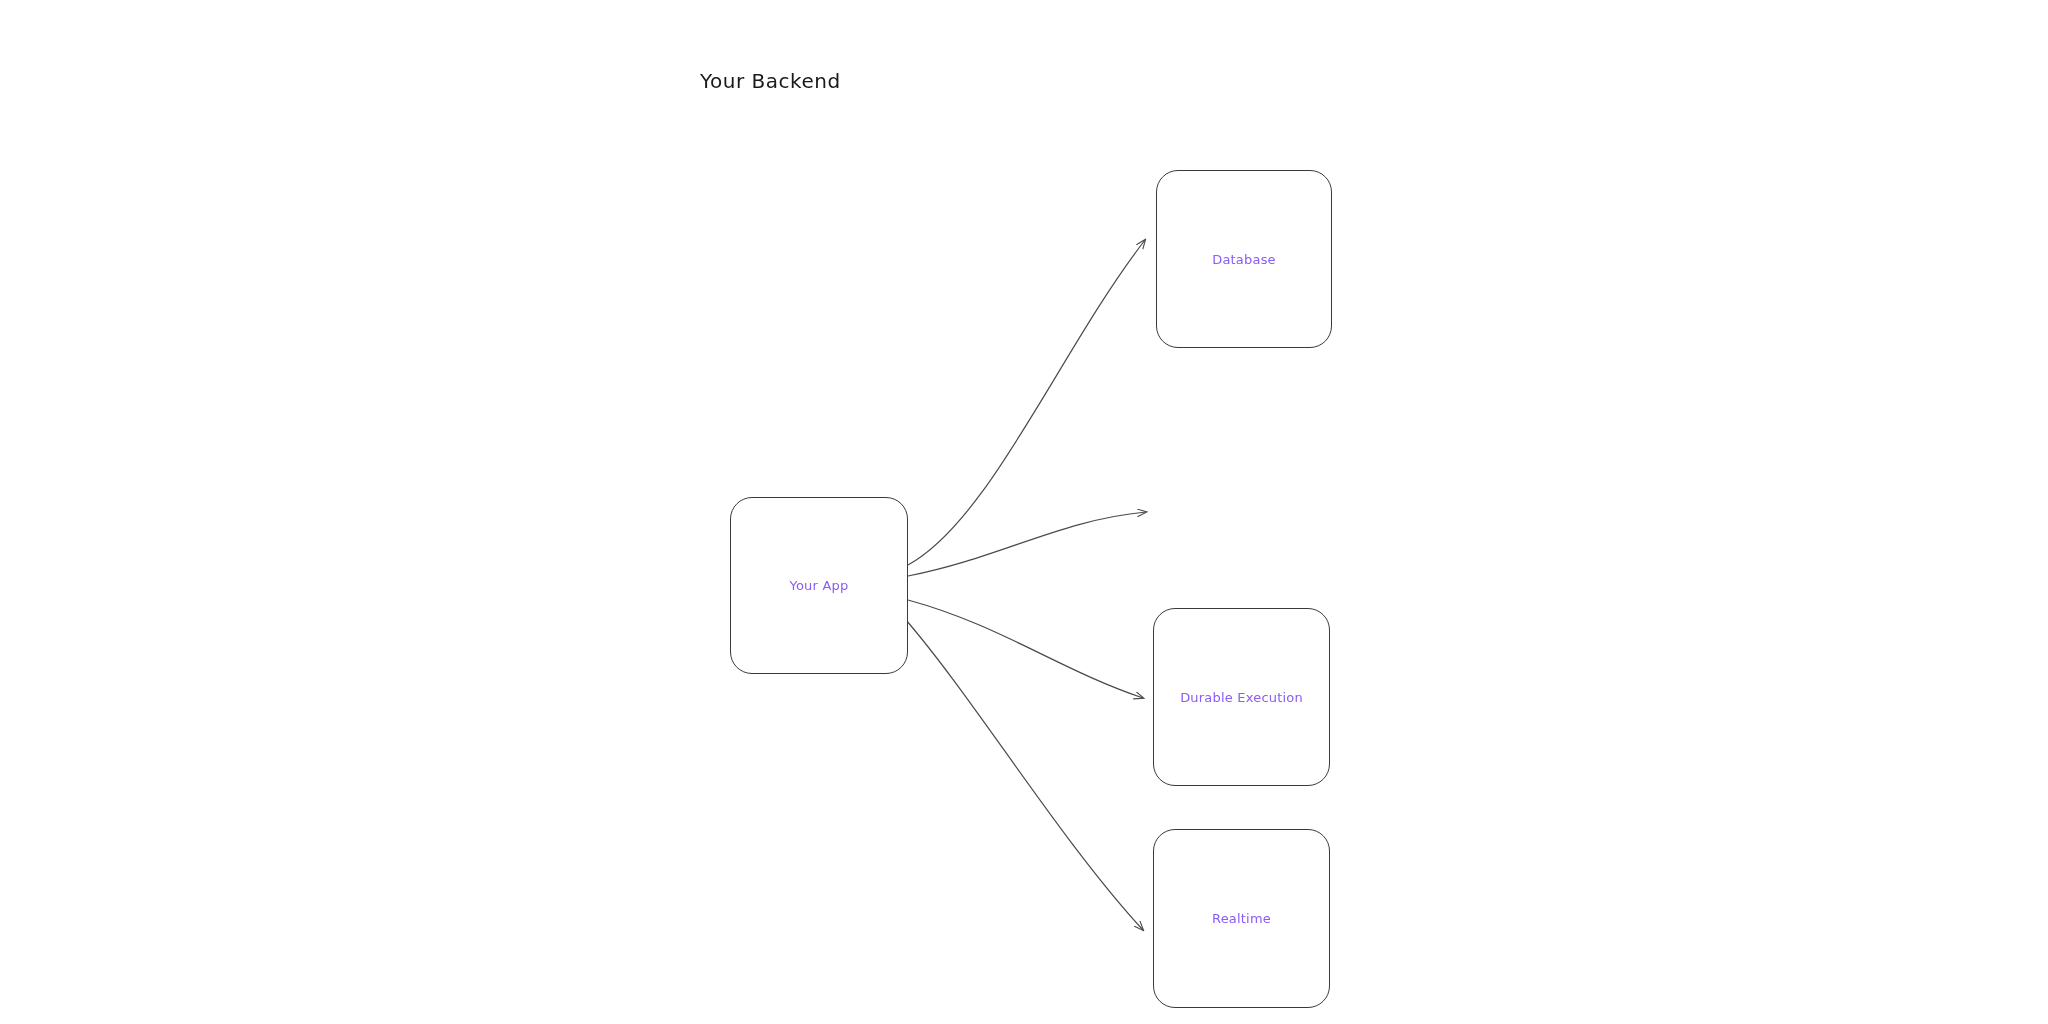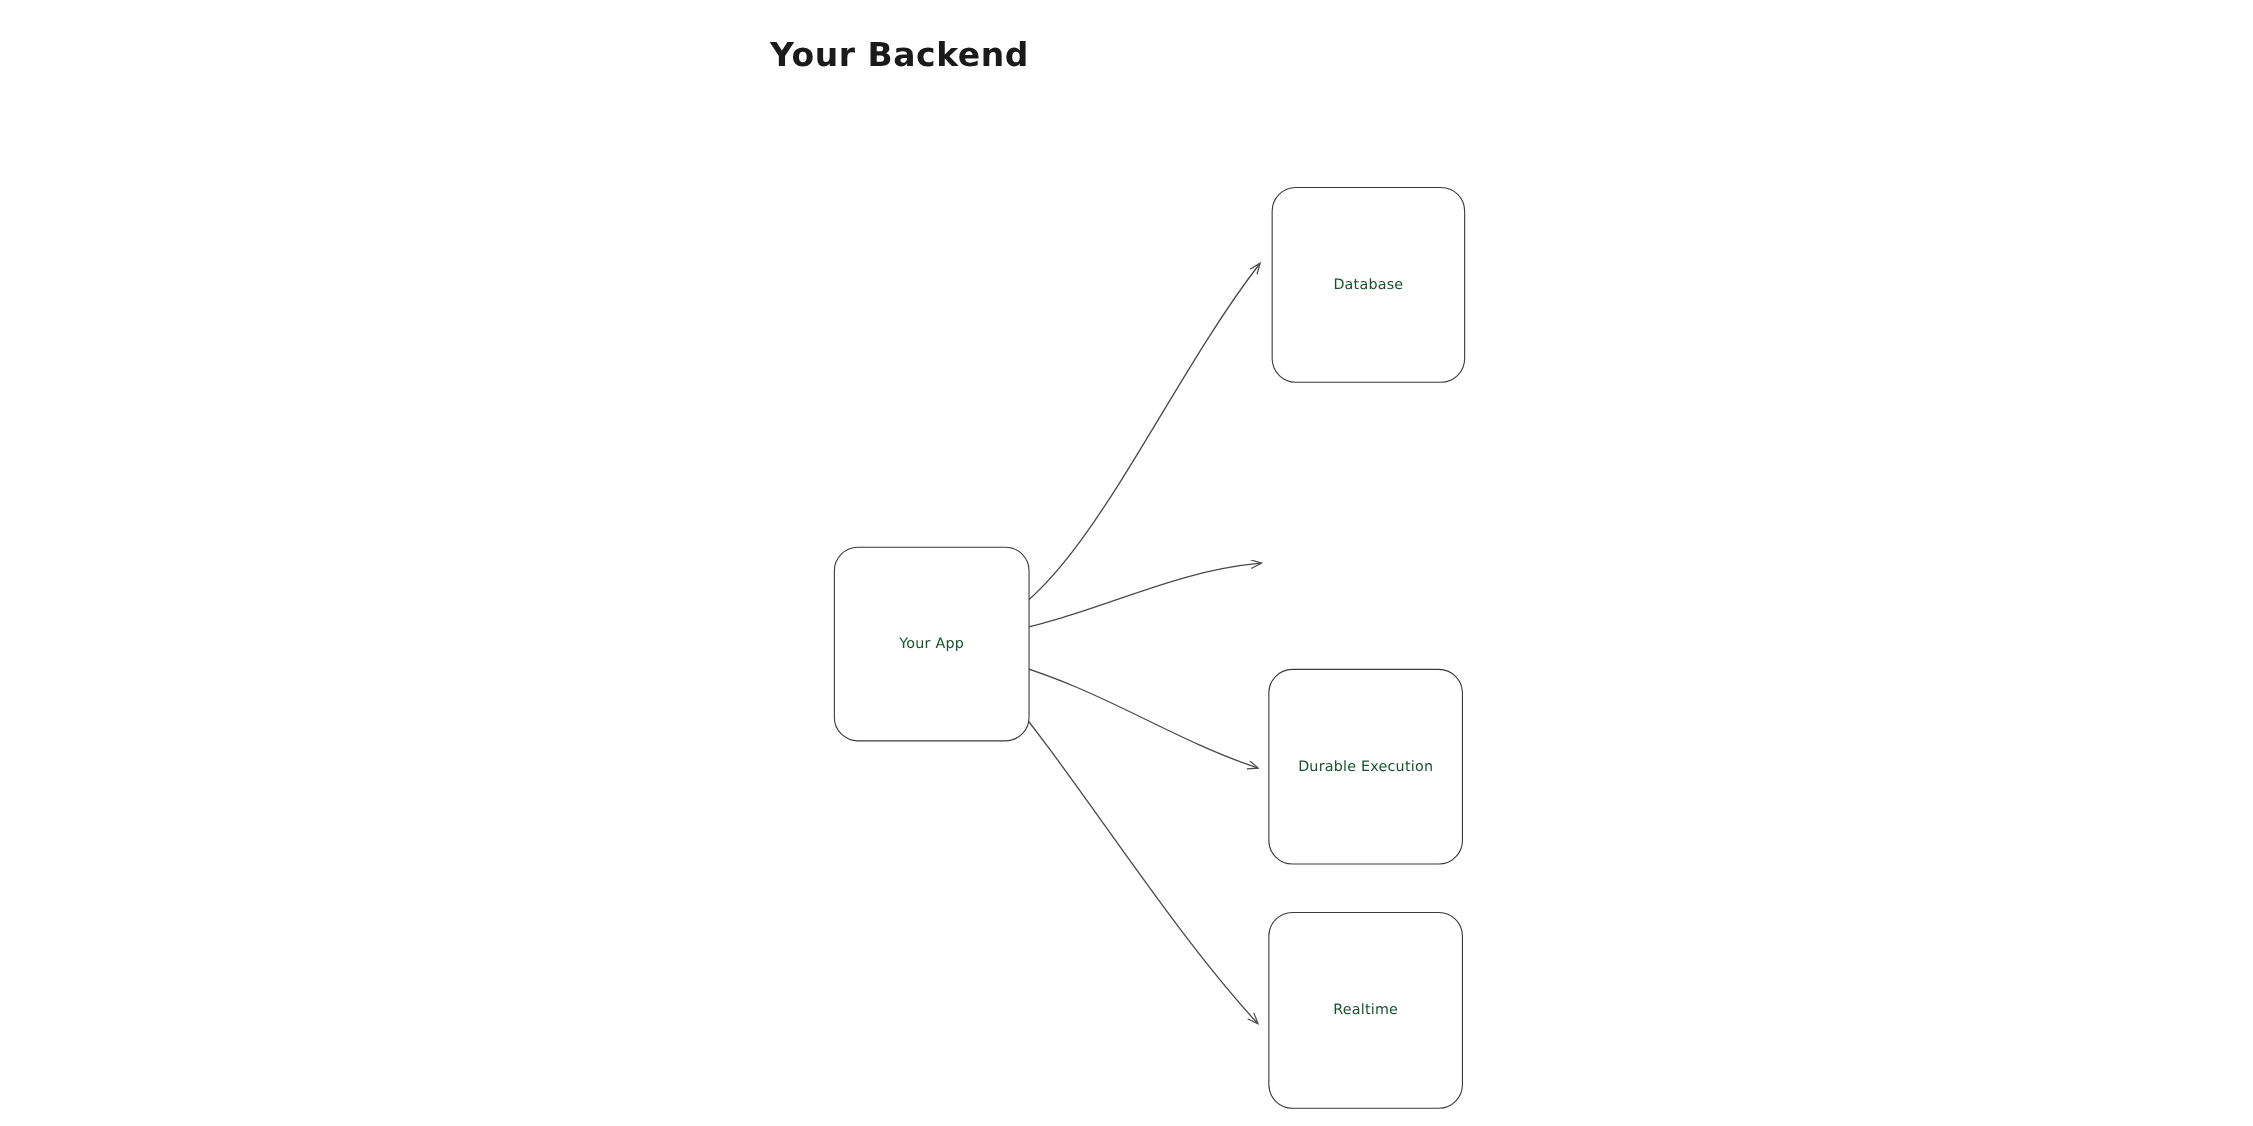--- a/index.html
+++ b/index.html
@@ -17,25 +17,26 @@
   #diagram {
     position: absolute;
     left: 0;
     top: 0;
     width: 2048px;
     height: 1024px;
   }
   .col-title {
     position: absolute;
     font-family: "DejaVu Sans", sans-serif;
-    font-size: 30px;
+    font-size: 20px;
     letter-spacing: 0.5px;
     color: #1a1a1a;
     white-space: nowrap;
-    font-weight: 700;
+    font-weight: 400;
+    margin-top: 36px;
   }
   #title-backend {
     left: 700px;
     top: 33px;
   }
   #title-deps {
     left: 1110px;
     top: 31px;
   }
   .node {
@@ -44,27 +45,27 @@
     border: 1.3px solid #3a3a3a;
     border-radius: 22px;
     background: #ffffff;
     display: flex;
     align-items: center;
     justify-content: center;
   }
   .node-label {
     font-family: "DejaVu Sans", sans-serif;
     font-size: 13px;
-    color: #14532d;
+    color: #8b5cf6;
     text-align: center;
     white-space: nowrap;
     letter-spacing: 0.2px;
   }
   #node-your-app {
-    left: 758px;
+    left: 730px;
     top: 497px;
     width: 178px;
     height: 177px;
   }
   #node-database {
     left: 1156px;
     top: 170px;
     width: 176px;
     height: 178px;
   }

